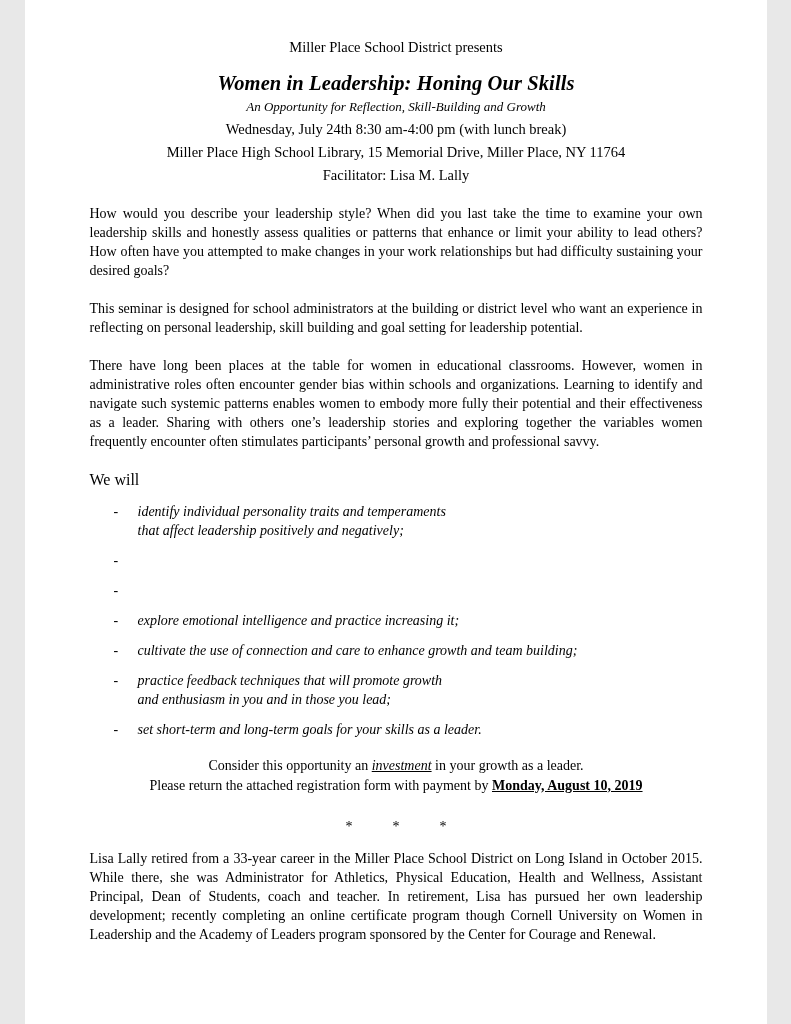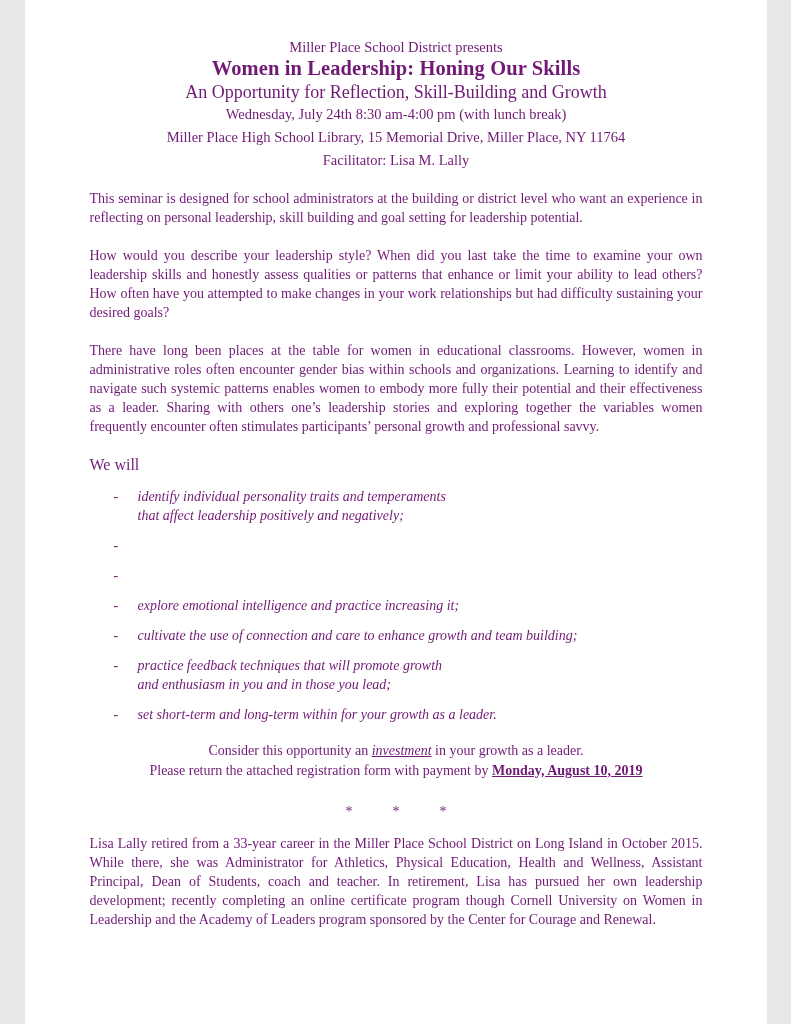--- a/index.html
+++ b/index.html
@@ -9,37 +9,40 @@
   }
   .page {
     position: relative;
     width: 742px;
     height: 1024px;
     margin: 0 auto;
     background: #ffffff;
     box-sizing: border-box;
     padding: 38px 64px 0 65px;
     font-family: "Liberation Serif", "DejaVu Serif", serif;
-    color: #701a75;
+    color: #000000;
     overflow: hidden;
   }
   
   .hdr { text-align: center; }
   .hdr-presenter {
     font-size: 14.5px;
     line-height: 18px;
   }
   .hdr-title {
+    margin-top: 15px;
     font-size: 20.5px;
     font-weight: 700;
     line-height: 25px;
     letter-spacing: 0.1px;
+    font-style: italic;
   }
   .hdr-subtitle {
-    font-size: 18px;
+    font-style: italic;
+    font-size: 13px;
     line-height: 22px;
   }
   .hdr-line {
     font-size: 14.5px;
     line-height: 23px;
   }
   
   .body-text { margin-top: 17px; }
   .para {
     margin: 0 0 19px 0;
@@ -103,22 +106,22 @@
   <div class="hdr">
     <div class="hdr-presenter">Miller Place School District presents</div>
     <div class="hdr-title">Women in Leadership: Honing Our Skills</div>
     <div class="hdr-subtitle">An Opportunity for Reflection, Skill-Building and Growth</div>
     <div class="hdr-line">Wednesday, July 24th 8:30 am-4:00 pm (with lunch break)</div>
     <div class="hdr-line">Miller Place High School Library, 15 Memorial Drive, Miller Place, NY 11764</div>
     <div class="hdr-line">Facilitator:  Lisa M. Lally</div>
   </div>
 
   <div class="body-text">
+    <p class="para">How would you describe your leadership style?  When did you last take the time to examine your own leadership skills and honestly assess qualities or patterns that enhance or limit your ability to lead others? How often have you attempted to make changes in your work relationships but had difficulty sustaining your desired goals?</p>
     <p class="para">This seminar is designed for school administrators at the building or district level who want an experience in reflecting on personal leadership, skill building and goal setting for leadership potential.</p>
-    <p class="para">How would you describe your leadership style?  When did you last take the time to examine your own leadership skills and honestly assess qualities or patterns that enhance or limit your ability to lead others? How often have you attempted to make changes in your work relationships but had difficulty sustaining your desired goals?</p>
     <p class="para">There have long been places at the table for women in educational classrooms.  However, women in administrative roles often encounter gender bias within schools and organizations.   Learning to identify and navigate such systemic patterns enables women to embody more fully their potential and their effectiveness as a leader.  Sharing with others one’s leadership stories and exploring together the variables women frequently encounter often stimulates participants’ personal growth and professional savvy.</p>
 
     <div class="we-will">We will</div>
 
     <div class="bullets">
       <div class="bullet">
         <span class="bullet-dash">-</span>
         <span class="bullet-text">identify individual personality traits and temperaments
 that affect leadership positively and negatively;</span>
       </div>
@@ -136,21 +139,21 @@
         <span class="bullet-dash">-</span>
         <span class="bullet-text">cultivate the use of connection and care to enhance growth and team building;</span>
       </div>
       <div class="bullet">
         <span class="bullet-dash">-</span>
         <span class="bullet-text">practice feedback techniques that will promote growth
 and enthusiasm in you and in those you lead;</span>
       </div>
       <div class="bullet">
         <span class="bullet-dash">-</span>
-        <span class="bullet-text">set short-term and long-term within for your growth as a leader.</span>
+        <span class="bullet-text">set short-term and long-term goals for your skills as a leader.</span>
       </div>
     </div>
 
     <div class="closing">
       <div><span>Consider this opportunity an </span><span class="em">investment</span><span> in your growth as a leader.</span></div>
       <div><span>Please return the attached registration form with payment by </span><span class="deadline">Monday, August 10, 2019</span></div>
     </div>
 
     <div class="separator">
       <span class="star">*</span><span class="star">*</span><span class="star">*</span>

